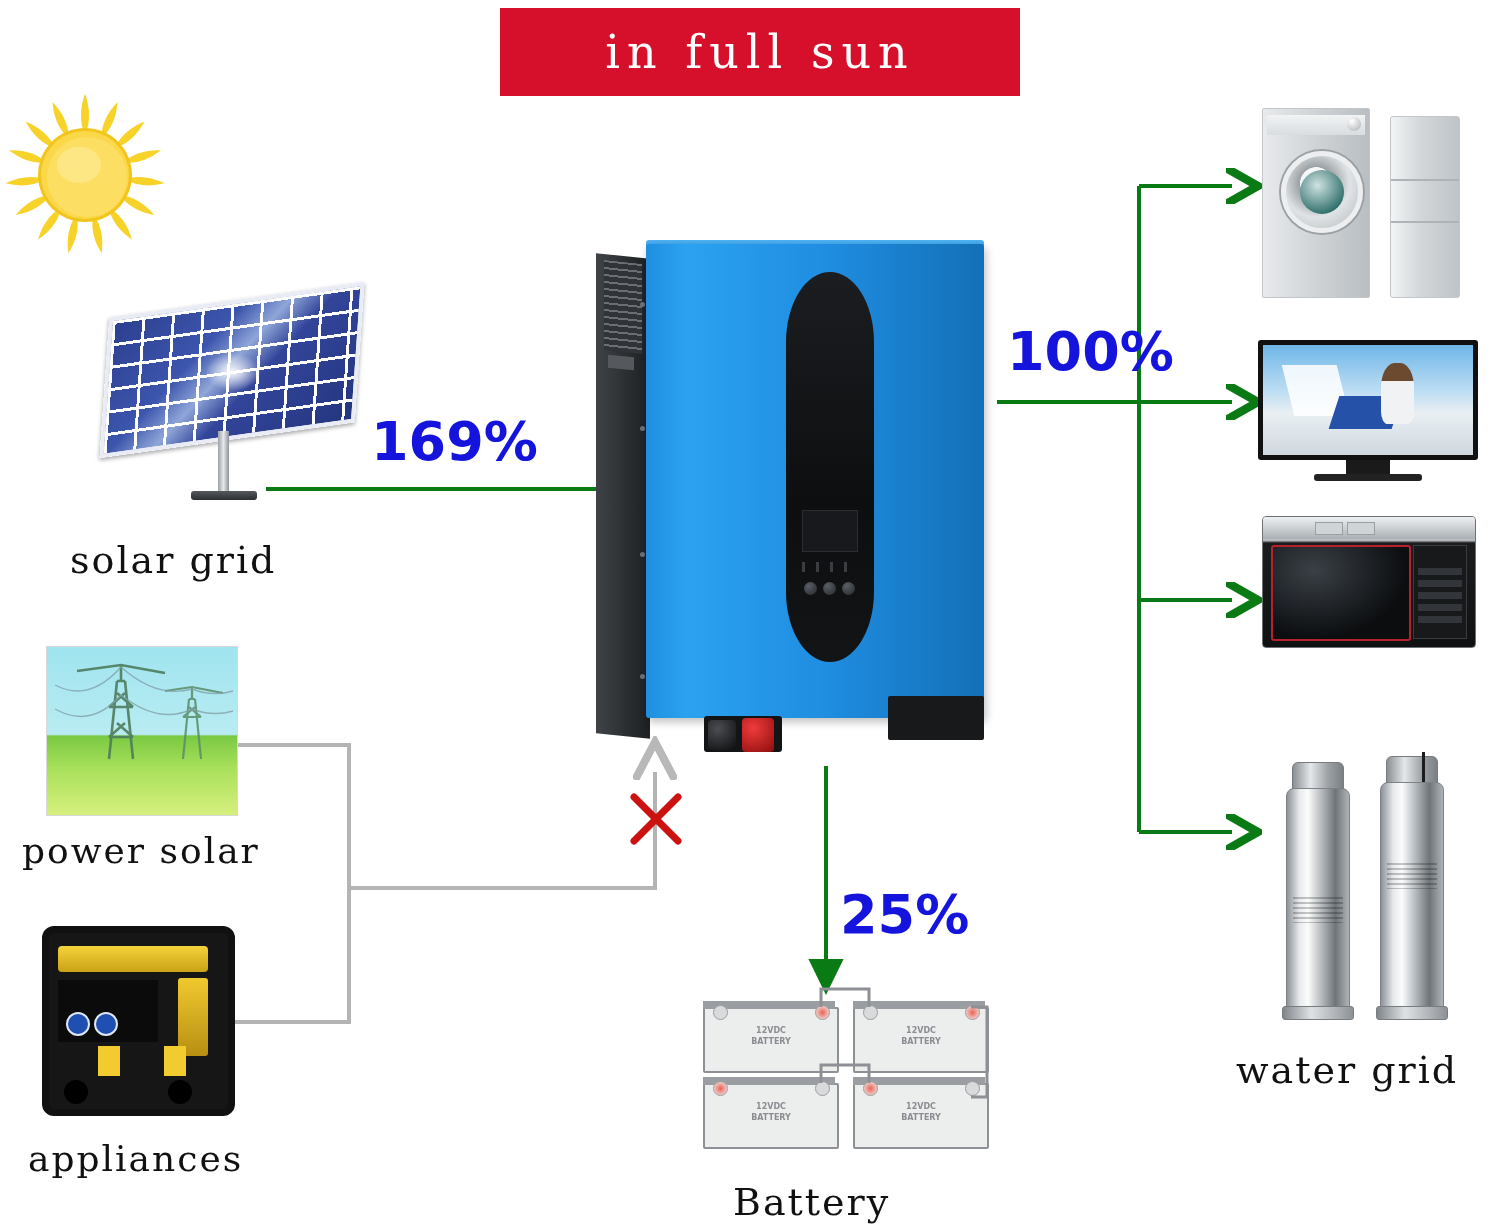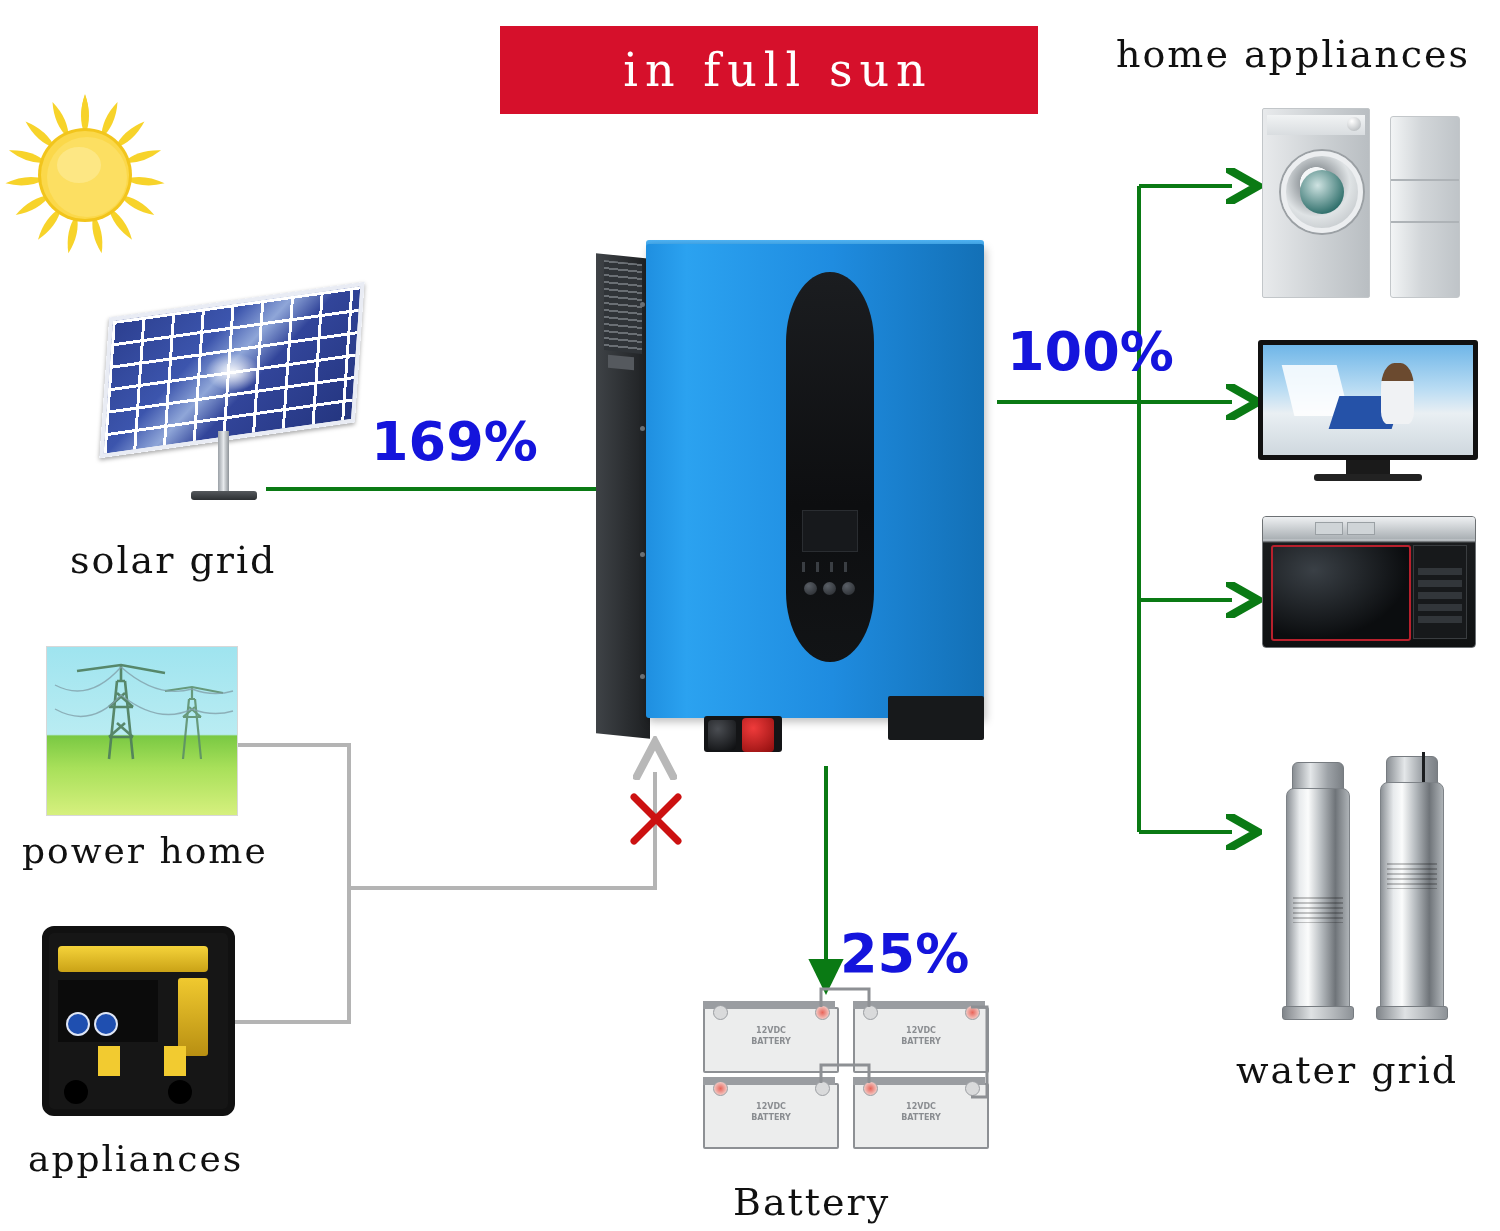--- a/index.html
+++ b/index.html
@@ -3,22 +3,22 @@
 <meta charset="utf-8">
 <style>
   html,body{margin:0;padding:0;background:#fff;}
   body{width:1500px;height:1231px;font-family:"DejaVu Serif",serif;overflow:hidden;}
   #stage{position:relative;width:1500px;height:1231px;background:#ffffff;}
 
   .lbl{position:absolute;font-family:"DejaVu Serif",serif;color:#111;white-space:nowrap;letter-spacing:2px;}
 
   
   #title-banner{
-    position:absolute;left:500px;top:26px;width:520px;height:88px;
-    background:#d6102b;display:flex;align-items:center;justify-content:center;padding-left:18px;
+    position:absolute;left:500px;top:8px;width:520px;height:88px;
+    background:#d6102b;display:flex;align-items:center;justify-content:center;
   }
   #title-banner span{
     color:#fff;font-family:"DejaVu Serif",serif;font-size:46px;letter-spacing:7px;
   }
 
   
   .pct{position:absolute;color:#1414dc;font-family:"DejaVu Sans",sans-serif;font-weight:bold;}
 
   
   #sun{position:absolute;left:2px;top:92px;width:166px;height:166px;}
@@ -279,21 +279,21 @@
       <g stroke="rgba(130,160,170,.8)" stroke-width="1.4" fill="none">
         <path d="M8 38 Q42 56 74 20"></path>
           <path d="M8 62 Q44 82 74 48"></path>
         <path d="M74 20 Q110 52 145 42"></path>
           <path d="M74 48 Q112 78 145 62"></path>
         <path d="M145 42 Q166 50 186 44"></path>
           <path d="M145 62 Q166 70 186 64"></path>
       </g>
     </svg>
   </div>
-  <div class="lbl" style="left:22px;top:830px;font-size:36px;">power home</div>
+  <div class="lbl" style="left:22px;top:830px;font-size:36px;">power solar</div>
 
   <div id="generator">
     <div class="gen-frame"></div>
     <div class="gen-top"></div>
     <div class="gen-panel"></div>
     <div class="gen-sock" style="left:30px;top:90px;"></div>
     <div class="gen-sock" style="left:58px;top:90px;"></div>
     <div class="gen-side"></div>
     <div class="gen-yellow-sm" style="left:62px;top:124px;"></div>
     <div class="gen-yellow-sm" style="left:128px;top:124px;"></div>
@@ -319,21 +319,21 @@
     <div class="inv-btn" style="left:227px;top:338px;"></div>
     <div class="inv-btn" style="left:246px;top:338px;"></div>
     <div class="inv-foot"></div>
     <div class="inv-term"></div>
     <div class="term-blk"></div>
     <div class="term-red"></div>
   </div>
 
   <div class="pct" style="left:371px;top:410px;font-size:54px;">169%</div>
   <div class="pct" style="left:1007px;top:320px;font-size:54px;">100%</div>
-  <div class="pct" style="left:840px;top:922px;font-size:54px;">25%</div>
+  <div class="pct" style="left:840px;top:883px;font-size:54px;">25%</div>
 
   <div id="battery-bank">
 
     <div class="bat" style="left:6px;top:22px;">
       <div class="bat-top"></div>
       <div class="bat-txt"><span>12VDC</span><br>
         <span>BATTERY</span></div>
     </div>
     <div class="post" style="left:16px;top:20px;"></div>
     <div class="post pos" style="left:118px;top:20px;"></div>
@@ -365,21 +365,20 @@
     <svg style="position:absolute;left:0;top:0;width:300px;height:160px;">
       <g fill="none" stroke="#8d9094" stroke-width="3">
         <path d="M124 22 L124 4 L172 4 L172 22"></path>
         <path d="M274 22 L290 22 L290 112 L274 112"></path>
         <path d="M124 98 L124 80 L172 80 L172 98"></path>
       </g>
     </svg>
   </div>
   <div class="lbl" style="left:733px;top:1180px;font-size:38px;">Battery</div>
 
-  <div class="lbl" style="left:1116px;top:32px;font-size:38px;">home appliances</div>
 
   <div id="washer">
     <div class="w-ctrl"></div>
       <div class="w-knob"></div>
     <div class="w-door">
         <div class="w-glass"></div>
       </div>
   </div>
   <div id="fridge">
     <div class="f-line" style="top:62px;"></div>

